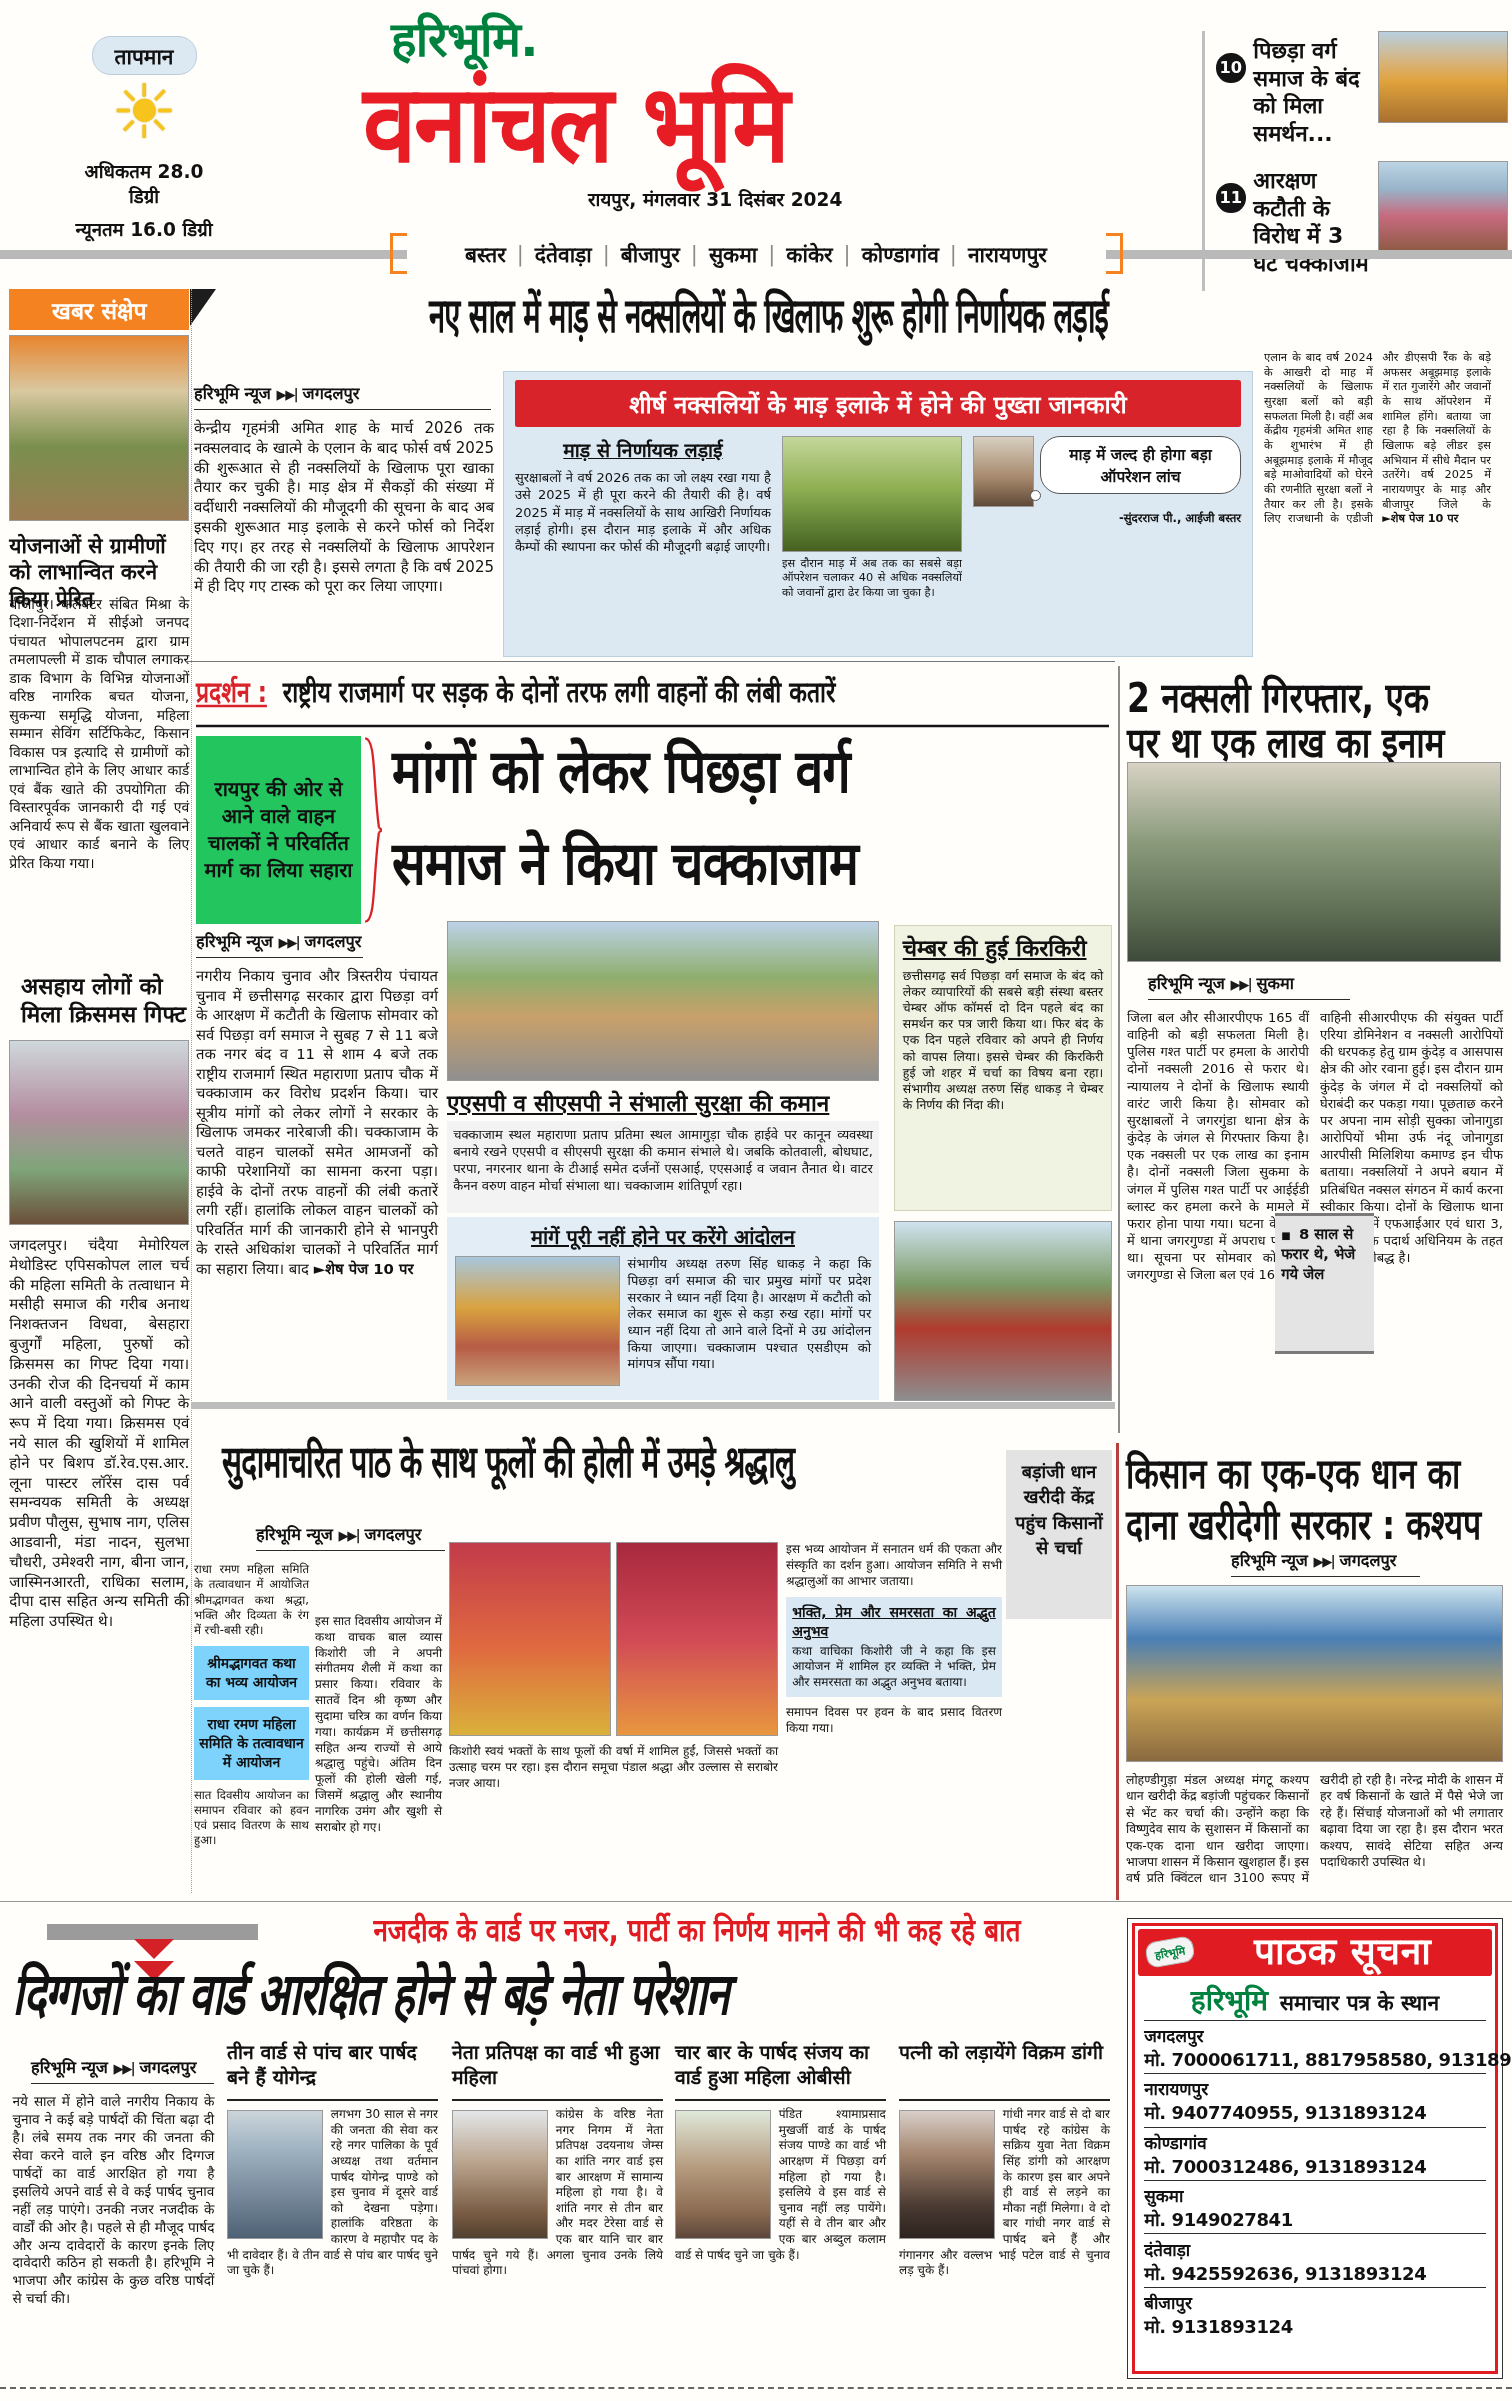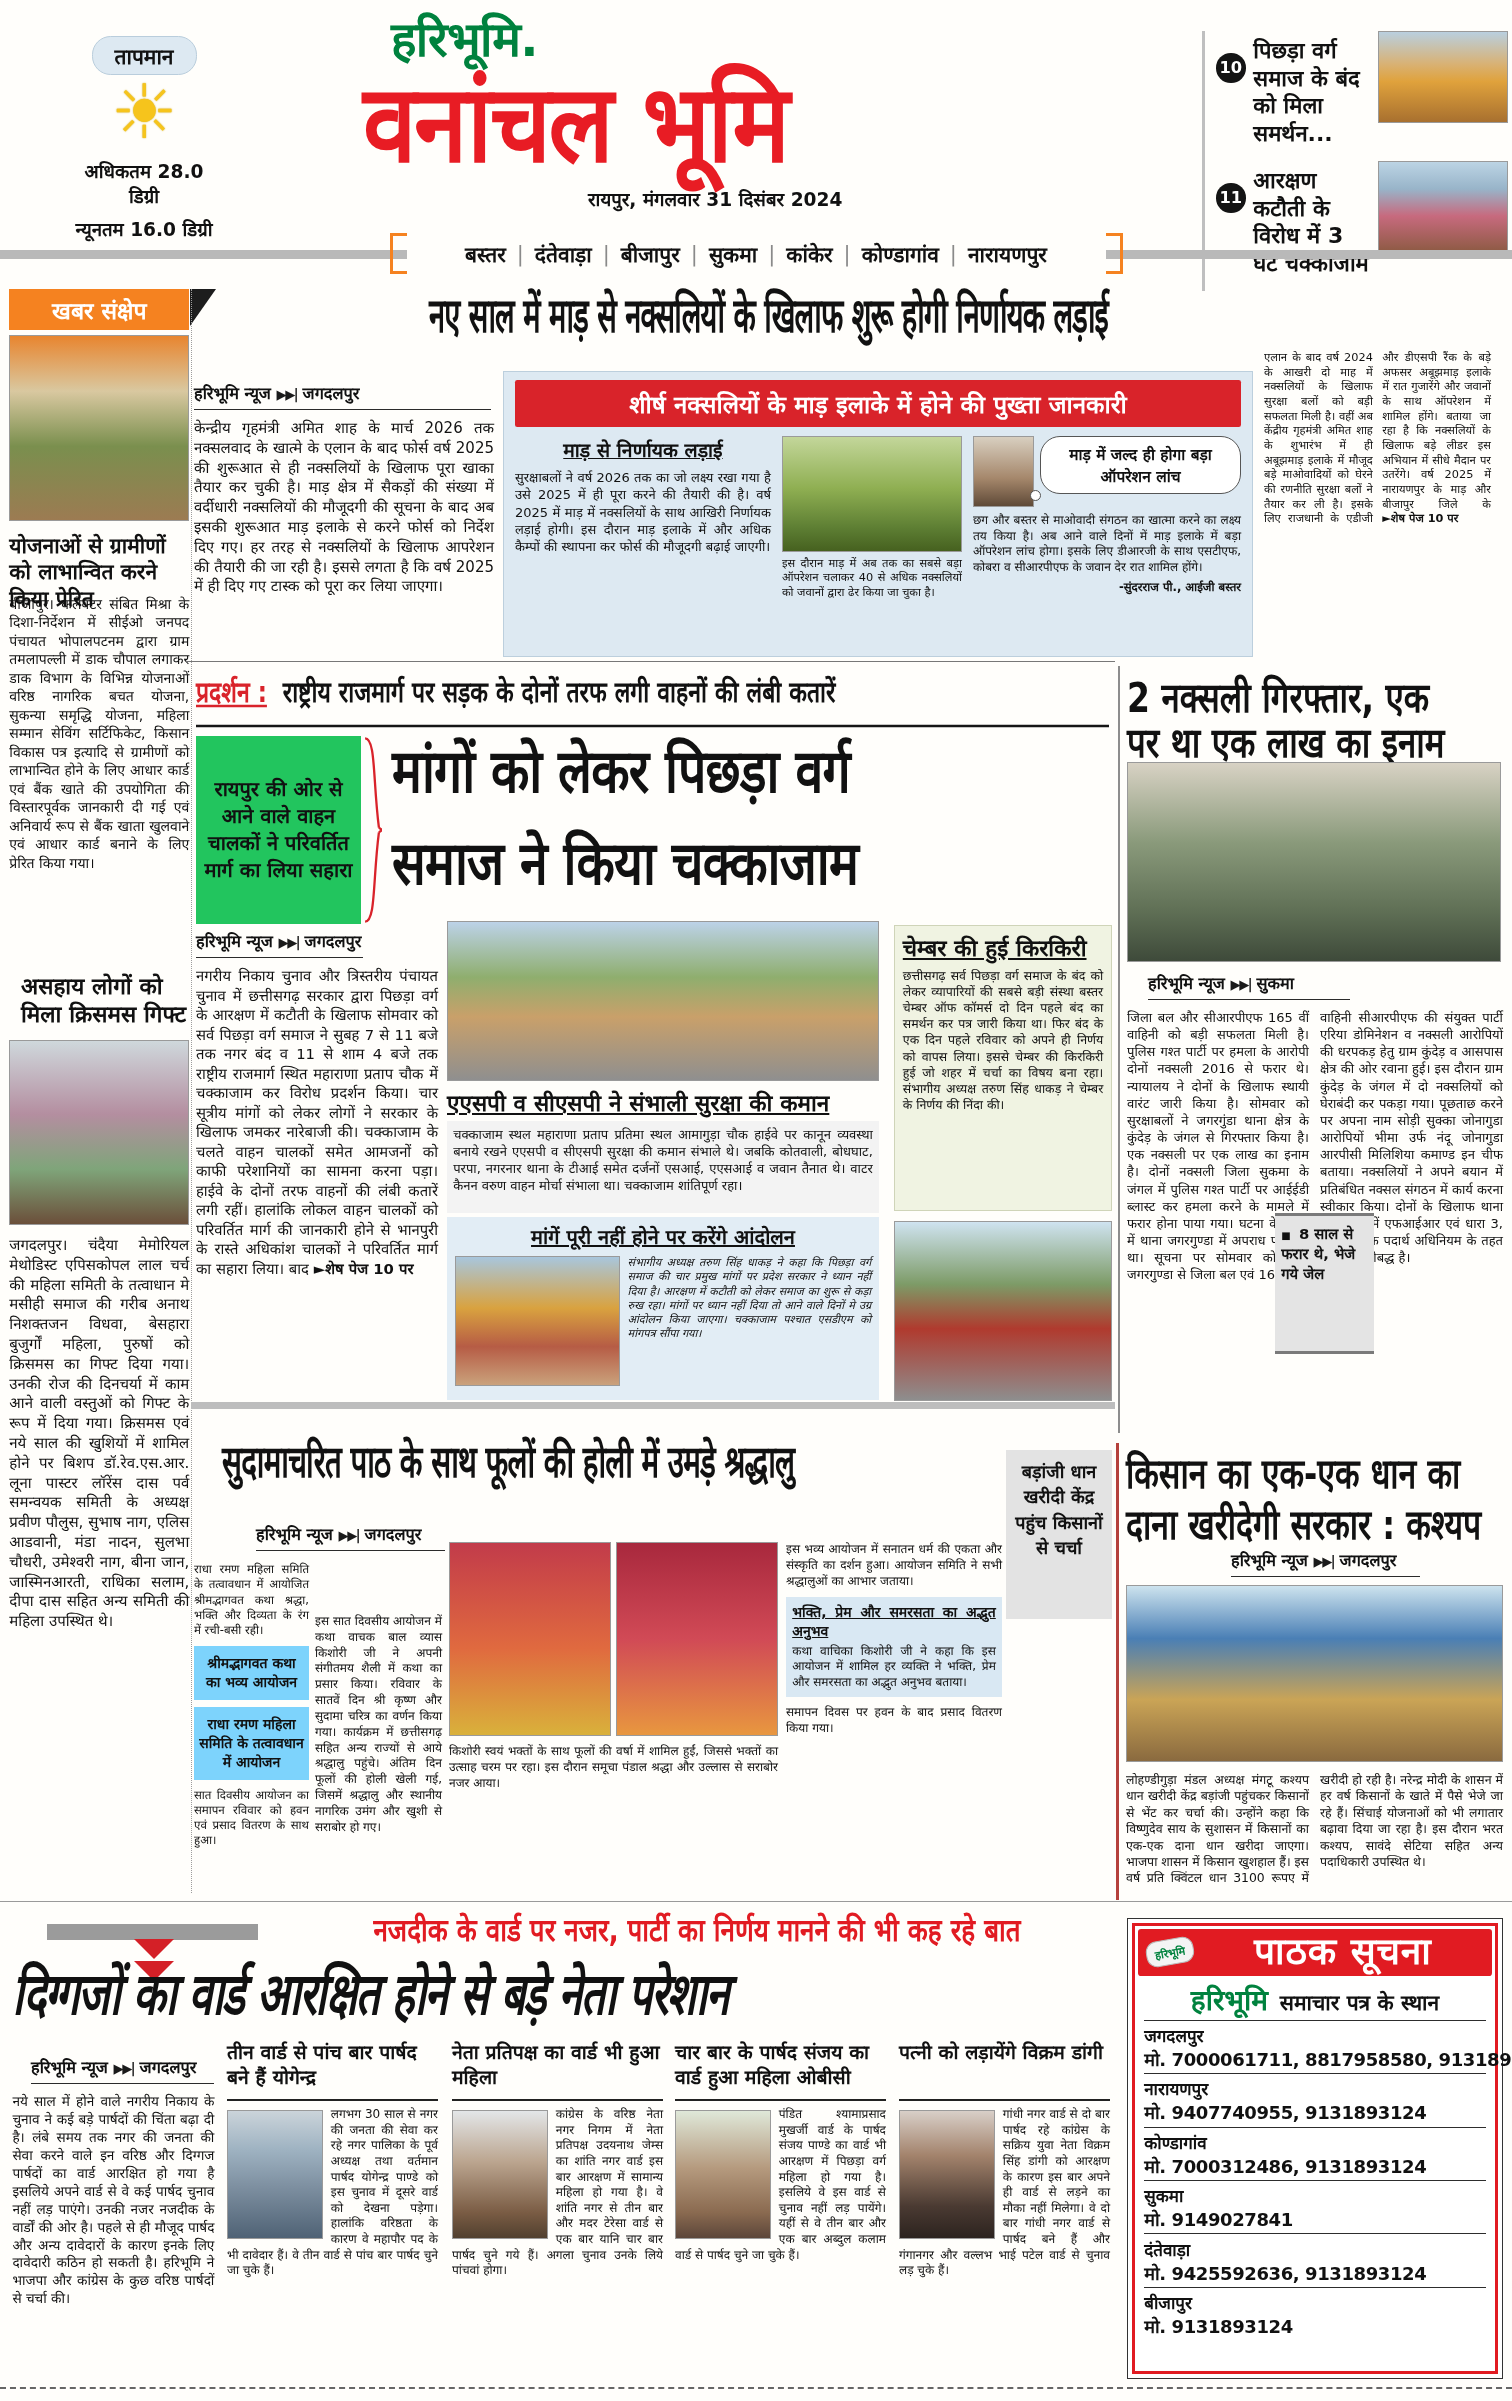--- a/index.html
+++ b/index.html
@@ -107,21 +107,21 @@
   #chk-body { left:196px; top:966px; width:242px; height:435px; font-size:14.8px; }
   #chk-photo { left:447px; top:921px; width:432px; height:160px; }
   #chk-sec1-title { left:447px; top:1087px; width:432px; font-weight:bold; font-size:22.5px;
                     text-decoration:underline; }
   #chk-sec1-body { left:447px; top:1121px; width:432px; height:92px; font-size:13px;
                    background:#f3f3f3; padding:4.7px 6.2px; }
   #chk-sec2 { left:447px; top:1217px; width:432px; height:183px; background:#e2edf5; padding:6.2px 7.8px; }
   .sec2-title { font-weight:bold; font-size:20px; text-align:center; text-decoration:underline; margin-bottom:6.2px; }
   .sec2-flex { display:flex; gap:7.8px; }
   .sec2-photo { flex:0 0 165px; height:130px; }
-  .sec2-text { flex:1; font-size:11px; text-align:justify; line-height:1.28;font-style:italic; }
+  .sec2-text { flex:1; font-size:13px; text-align:justify; line-height:1.28; }
   #chamber { left:894px; top:925px; width:218px; height:286px; background:#f0f3e2;
              border:0.8px solid #cfd4b8; padding:6.2px 7.8px; }
   .chamber-title { font-weight:bold; font-size:22.5px; text-decoration:underline; margin-bottom:4.7px; }
   .chamber-body { font-size:12.4px; text-align:justify; line-height:1.3; }
   #truckphoto { left:894px; top:1221px; width:218px; height:180px; }
 
   
   #nx-h1 { left:1127px; top:668px; width:379px; font-weight:bold; font-size:33px; white-space:nowrap;
            transform:scaleY(1.25); transform-origin:top left; }
   #nx-h2 { left:1127px; top:713px; width:379px; font-weight:bold; font-size:33px; white-space:nowrap;
@@ -273,21 +273,20 @@
       </div>
       <div class="ib-mid">
         <div class="ib-photo photo" style="background:linear-gradient(180deg,#c3d69a 0%,#8faf52 45%,#5d7e33 80%,#46611f 100%);"></div>
         <div class="ib-caption">इस दौरान माड़ में अब तक का सबसे बड़ा ऑपरेशन चलाकर 40 से अधिक नक्सलियों को जवानों द्वारा ढेर किया जा चुका है।</div>
       </div>
       <div class="ib-right">
         <div class="bubble-row">
           <div class="portrait-sm photo" style="background:linear-gradient(180deg,#d8cfc0 0%,#a5876b 60%,#5f4a38 100%);"></div>
           <div class="bubble">माड़ में जल्द ही होगा बड़ा ऑपरेशन लांच</div>
         </div>
-        <div class="ib-rtext">छग और बस्तर से माओवादी संगठन का खात्मा करने का लक्ष्य तय किया है। अब आने वाले दिनों में माड़ इलाके में बड़ा ऑपरेशन लांच होगा। इसके लिए डीआरजी के साथ एसटीएफ, कोबरा व सीआरपीएफ के जवान देर रात शामिल होंगे।</div>
         <div class="ib-attrib">-सुंदरराज पी., आईजी बस्तर</div>
       </div>
     </div>
   </div>
 
   <div class="abs" id="lead-colright">
     <span>एलान के बाद वर्ष 2024 के आखरी दो माह में नक्सलियों के खिलाफ सुरक्षा बलों को बड़ी सफलता मिली है। वहीं अब केंद्रीय गृहमंत्री अमित शाह के शुभारंभ में ही अबूझमाड़ इलाके में मौजूद बड़े माओवादियों को घेरने की रणनीति सुरक्षा बलों ने तैयार कर ली है। इसके लिए राजधानी के एडीजी और डीएसपी रैंक के बड़े अफसर अबूझमाड़ इलाके में रात गुजारेंगे और जवानों के साथ ऑपरेशन में शामिल होंगे। बताया जा रहा है कि नक्सलियों के खिलाफ बड़े लीडर इस अभियान में सीधे मैदान पर उतरेंगे। वर्ष 2025 में नारायणपुर के माड़ और बीजापुर जिले के</span>
     <span class="cont">►शेष पेज 10 पर</span>
   </div>
 

